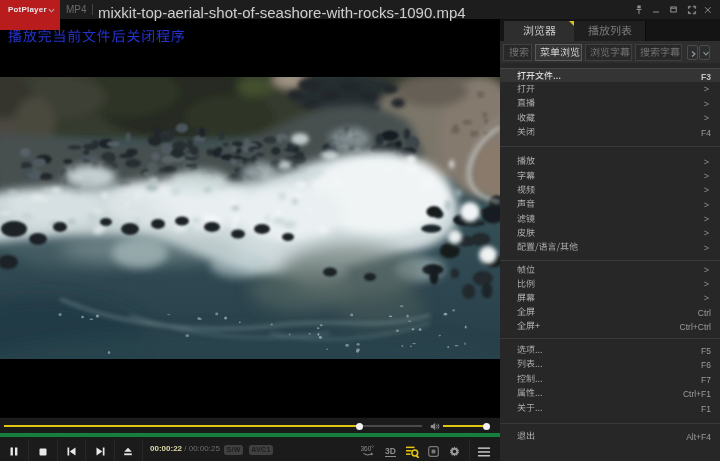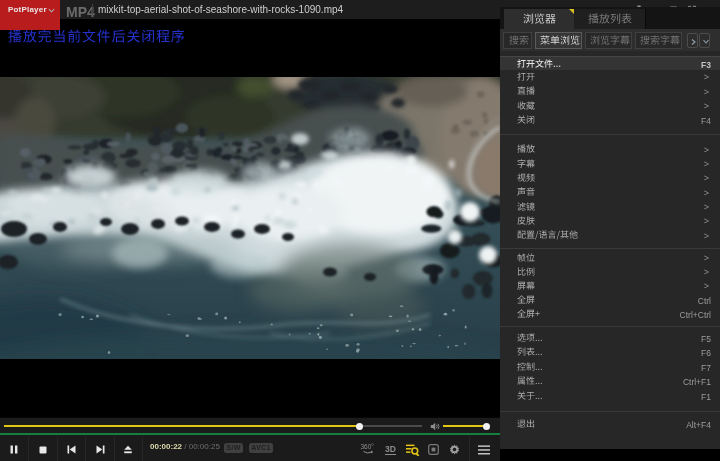--- a/index.html
+++ b/index.html
@@ -1,36 +1,36 @@
 <!DOCTYPE html>
 <html><head><meta charset="utf-8"><style>
   * { margin:0; padding:0; box-sizing:border-box; }
   html,body { width:720px; height:461px; background:#000; overflow:hidden;
     font-family:"Liberation Sans", sans-serif; }
   #app { position:relative; width:720px; height:461px; background:#000; }
   #topbar { position:absolute; left:0; top:0; width:720px; height:19px; background:#1d1d1d; }
   #logoarea { position:absolute; left:0; top:0; width:60px; height:30px; background:#b91c1c; }
   #logoarea .lg { position:absolute; left:8px; top:5px; font-size:8px; font-weight:bold; color:#e9e9e9; letter-spacing:0.2px; }
-  #topbar .mp4 { position:absolute; left:66px; top:4px; font-size:14px; color:#6b6b6b;font-weight:bold; }
+  #topbar .mp4 { position:absolute; left:66px; top:4px; font-size:10px; color:#6b6b6b; }
   #topbar .tsep { position:absolute; left:92px; top:4px; width:1px; height:11px; background:#454545; }
-  #topbar .fname { position:absolute; left:98px; top:3.5px; font-size:10px; color:#cecece; }
+  #topbar .fname { position:absolute; left:98px; top:3.5px; font-size:15px; color:#cecece; }
   #videoarea { position:absolute; left:0; top:19px; width:500px; height:398px; background:#000; overflow:hidden; }
   #vid { position:absolute; left:0; top:58px; width:500px; height:282px; }
   #cbar { position:absolute; left:0; top:417px; width:500px; height:44px; background:#1b1b1b; border-top:1px solid #060606; }
   .track { position:absolute; height:2px; background:#4a4a4a; top:7px; }
   .prog  { position:absolute; height:2px; background:#e2c512; top:7px; }
   .thumb { position:absolute; width:7px; height:7px; border-radius:50%; background:#f2f2f2; top:4.5px; }
-  #btnrow { position:absolute; left:0; top:15px; width:500px; height:29px; border-top:2px solid #15803d; }
+  #btnrow { position:absolute; left:0; top:15px; width:500px; height:29px; border-top:4px solid #15803d; }
   .vsep { position:absolute; top:2px; height:25px; width:1px; background:#282828; }
   .cbtn { position:absolute; top:0; height:29px; display:flex; align-items:center; justify-content:center; }
   #timetxt { position:absolute; left:150px; top:6.5px; font-size:8px; color:#6e6e6e; }
   #timetxt b { color:#ddd8ac; font-weight:bold; font-size:8px; }
   .badge { position:absolute; top:8px; height:10px; border-radius:2.5px; background:#404040; color:#1f1f1f;
     font-size:7px; font-weight:bold; line-height:10px; text-align:center; letter-spacing:0.3px; }
-  #panel { position:absolute; left:500px; top:7px; width:188px; height:442px; background:#fde047; }
+  #panel { position:absolute; left:500px; top:19px; width:188px; height:442px; background:#fde047; }
   #tabrow1 { position:absolute; left:0; top:0; width:220px; height:22px; background:#141414; }
   #tab1 { position:absolute; left:4px; top:2px; width:70px; height:20px; background:#2e2e2e; }
   #tab1corner { position:absolute; right:0; top:0; width:0; height:0;
     border-left:5px solid transparent; border-top:5px solid #d8c020; }
   #tab2 { position:absolute; left:74px; top:2px; width:72px; height:20px; background:#1f1f1f; border-right:1px solid #0a0a0a; }
   #tabrow2 { position:absolute; left:0; top:22px; width:220px; height:22px; background:#2e2e2e; }
   .mtab { position:absolute; top:3px; height:17px; background:#282828; border:1px solid #404040; }
   .mtab.act { background:#353535; border:1px solid #5a5a5a; }
   .sbtn { position:absolute; top:4px; width:11px; height:15px; background:#2d2d2d; border:1px solid #4c4c4c; border-radius:2px; }
   #menu { position:absolute; left:0; top:44px; width:220px; height:398px; background:#272727; }

